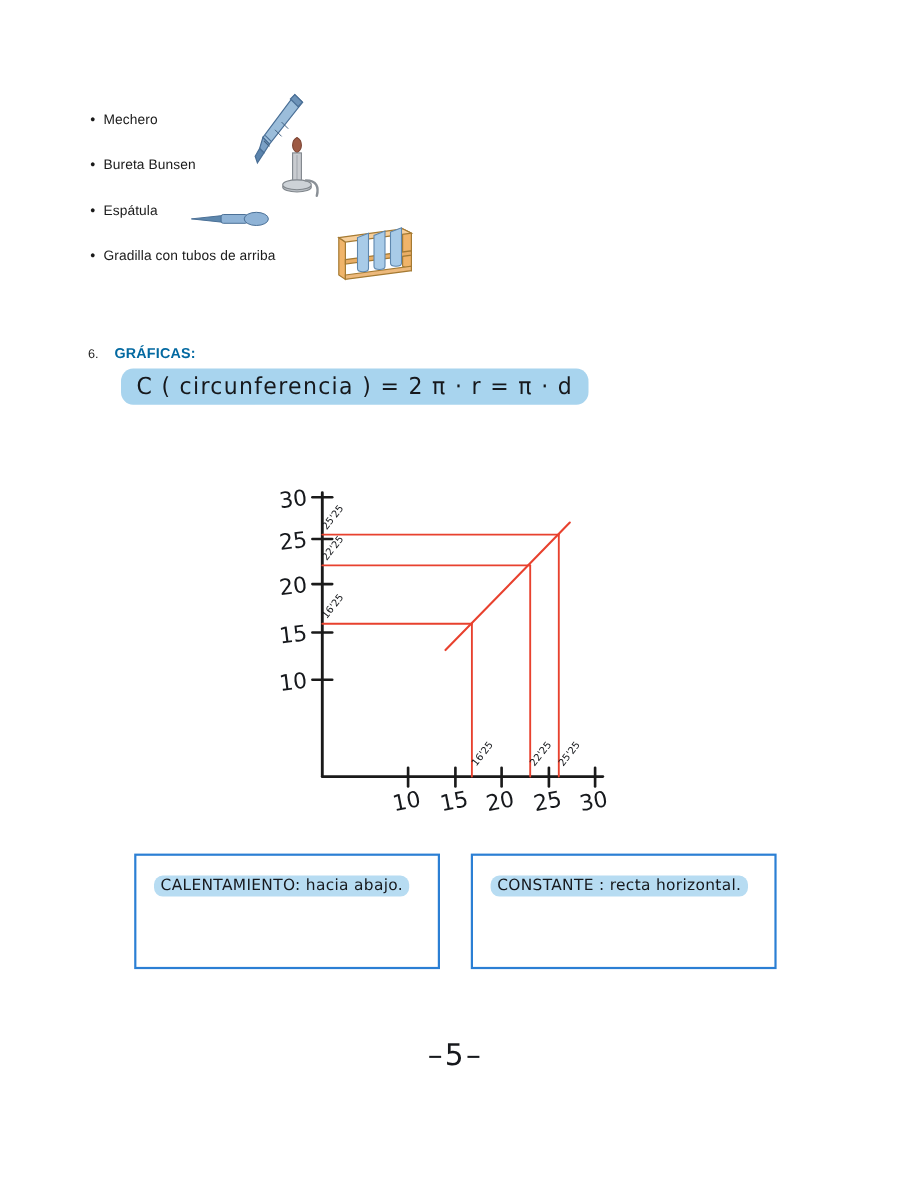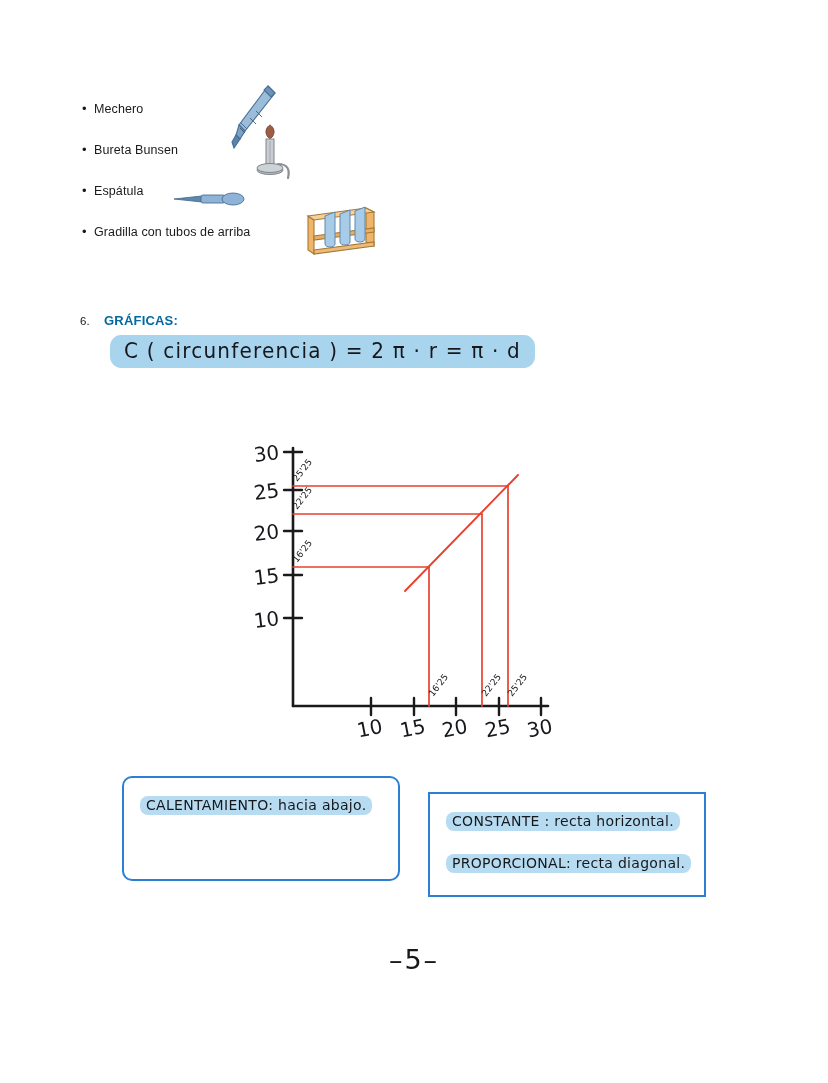--- a/index.html
+++ b/index.html
@@ -102,22 +102,22 @@
   }
   #chart-svg { display: block; }
 
   
   .note-box {
     position: absolute;
     border: 2px solid #2b7fd4;
     background: #ffffff;
     box-sizing: border-box;
   }
-  #note-box-left  { left: 122px; top: 776px; width: 278px; height: 105px; border-radius: 10px; }
-  #note-box-right { left: 428px; top: 792px; width: 278px; height: 105px; }
+  #note-box-left  { left: 122px; top: 776px; width: 278px; height: 105px; }
+  #note-box-right { left: 428px; top: 776px; width: 278px; height: 105px; }
   .note-line {
     position: absolute;
     left: 16px;
     white-space: nowrap;
   }
   .note-line .hl {
     background: #b7dcf2;
     border-radius: 8px;
     padding: 1px 6px 2px 6px;
     font-size: 14px;
@@ -285,18 +285,15 @@
 <div class="note-box" id="note-box-left">
   <div class="note-line first">
     <span class="hl hw">CALENTAMIENTO: hacia abajo.</span>
   </div>
 </div>
 
 <div class="note-box" id="note-box-right">
   <div class="note-line first">
     <span class="hl hw">CONSTANTE : recta horizontal.</span>
   </div>
-  <div class="note-line second">
-    <span class="hl hw">PROPORCIONAL: recta diagonal.</span>
-  </div>
 </div>
 
 <div id="page-number" class="hw">–5–</div>
 
 </body></html>

